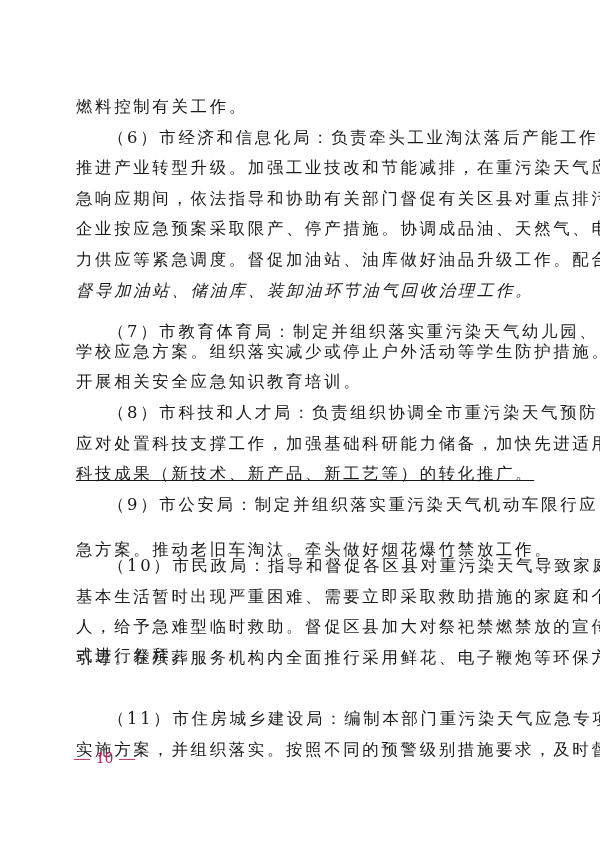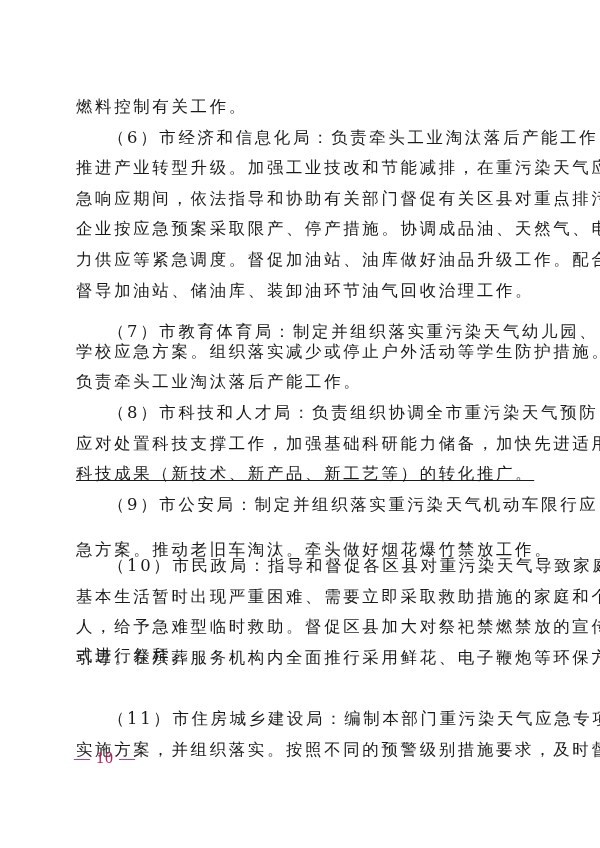--- a/index.html
+++ b/index.html
@@ -51,24 +51,24 @@
 <body>
 
 <div class="page">
   <div id="body-text">
       <div class="line last" style="top: 95px;">燃料控制有关工作。</div>
       <div class="line indent" style="top: 125.6px;">（6）市经济和信息化局：负责牵头工业淘汰落后产能工作，</div>
       <div class="line" style="top: 156.2px;">推进产业转型升级。加强工业技改和节能减排，在重污染天气应</div>
       <div class="line" style="top: 186.8px;">急响应期间，依法指导和协助有关部门督促有关区县对重点排污</div>
       <div class="line" style="top: 217.4px;">企业按应急预案采取限产、停产措施。协调成品油、天然气、电</div>
       <div class="line" style="top: 248px;">力供应等紧急调度。督促加油站、油库做好油品升级工作。配合</div>
-      <div class="line last" style="top: 278.6px;">督导加油站、储油库、装卸油环节油气回收治理工作。</div>
+      <div class="line last" style="top: 278.6px; font-style: italic;">督导加油站、储油库、装卸油环节油气回收治理工作。</div>
       <div class="line indent" style="top: 320px;">（7）市教育体育局：制定并组织落实重污染天气幼儿园、</div>
       <div class="line" style="top: 339.8px;">学校应急方案。组织落实减少或停止户外活动等学生防护措施。</div>
-      <div class="line last" style="top: 370.4px;">负责牵头工业淘汰落后产能工作。</div>
+      <div class="line last" style="top: 370.4px;">开展相关安全应急知识教育培训。</div>
       <div class="line indent" style="top: 401px;">（8）市科技和人才局：负责组织协调全市重污染天气预防、</div>
       <div class="line" style="top: 431.6px;">应对处置科技支撑工作，加强基础科研能力储备，加快先进适用</div>
       <div class="line last" style="top: 462.2px; text-decoration: underline;">科技成果（新技术、新产品、新工艺等）的转化推广。</div>
       <div class="line indent" style="top: 492.8px;">（9）市公安局：制定并组织落实重污染天气机动车限行应</div>
       <div class="line last" style="top: 538px;">急方案。推动老旧车淘汰。牵头做好烟花爆竹禁放工作。</div>
       <div class="line indent" style="top: 554px;">（10）市民政局：指导和督促各区县对重污染天气导致家庭</div>
       <div class="line" style="top: 584.6px;">基本生活暂时出现严重困难、需要立即采取救助措施的家庭和个</div>
       <div class="line" style="top: 615.2px;">人，给予急难型临时救助。督促区县加大对祭祀禁燃禁放的宣传</div>
       <div class="line" style="top: 645.8px;">引导。在殡葬服务机构内全面推行采用鲜花、电子鞭炮等环保方</div>
       <div class="line last" style="top: 644px;">式进行祭拜。</div>

